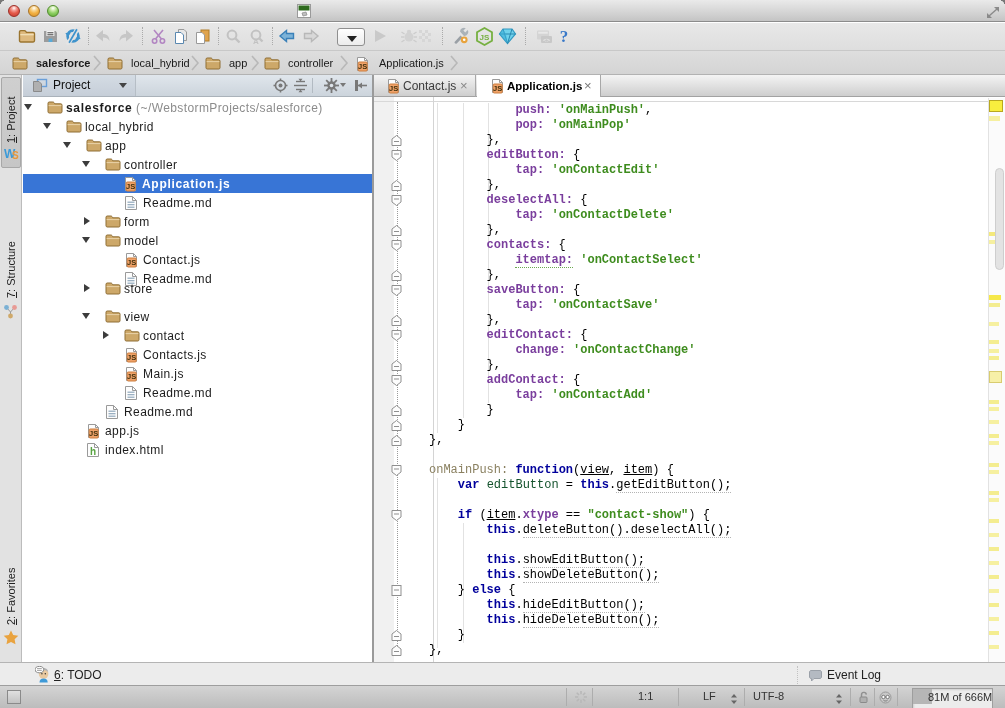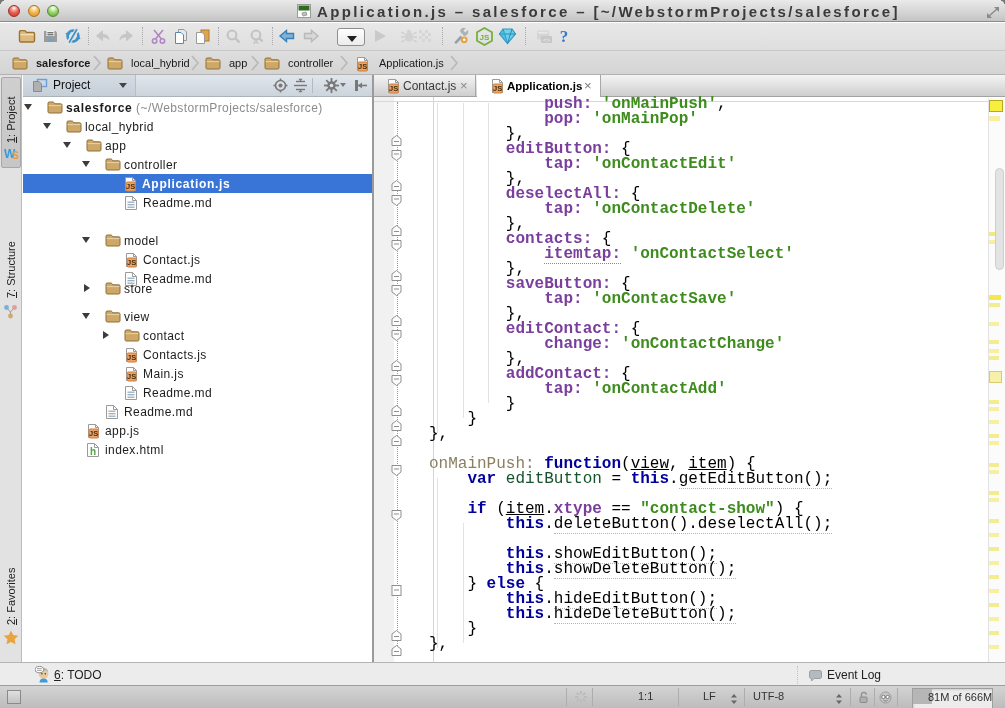--- a/index.html
+++ b/index.html
@@ -40,22 +40,22 @@
 
 #tabbar { left:374px; top:75px; width:631px; height:22px; background:linear-gradient(#f4f4f4,#cecece); border-bottom:1px solid #a2a2a2; }
 .tab { position:absolute; top:0; height:22px; font-size:12px; }
 .tabicon { position:absolute; top:3px; }
 
 #editor { left:374px; top:97px; width:631px; height:565px; background:#fff; }
 #gutterbg { position:absolute; left:0; top:0; width:20px; height:565px; background:#f1f1f1; }
 #gutline { position:absolute; left:59px; top:0; width:1px; height:565px; background:#d4d4d4; }
 #folddots { position:absolute; left:22.5px; top:5px; width:1px; height:552px; border-left:1px dotted #9a9a9a; }
 .fm { position:absolute; }
-pre#code { position:absolute; left:55px; top:0; font-family:"Liberation Mono",monospace;
-  font-size:16px; line-height:15px; color:#000; z-index:3; }
+pre#code { position:absolute; left:55px; top:6px; font-family:"Liberation Mono",monospace;
+  font-size:12px; line-height:15px; color:#000; z-index:3; }
 pre#code b.k { color:#00009c; }
 pre#code b.p { color:#7a3e9d; }
 pre#code b.s { color:#3e8c1e; }
 pre#code .g { color:#14532d; }
 pre#code .u { text-decoration:underline; }
 pre#code .m { border-bottom:1px dotted #b4b4b4;margin-top:37px; }
 pre#code .pw { border-bottom:1px dotted #6aa84f; }
 pre#code .o { color:#8a8060; }
 
 #twbar { left:0; top:662px; width:1005px; height:24px; background:#ececec; border-top:1px solid #b4b4b4; border-bottom:1px solid #9e9e9e; }
@@ -68,21 +68,20 @@
 <div style="position:absolute;left:0;top:0;width:4px;height:4px;background:radial-gradient(circle 4px at 100% 100%, transparent 2.8px, #777 3.2px)"></div>
 <div style="position:absolute;right:0;top:0;width:4px;height:4px;background:radial-gradient(circle 4px at 0% 100%, transparent 2.8px, #777 3.2px)"></div>
     <div style="position:absolute;left:8px;top:5px;width:12px;height:12px;border-radius:50%;background:radial-gradient(circle at 50% 22%, #ffffff 0%, #f4a098 25%, #e55a4a 55%, #c53a30 100%);border:1px solid #9c2f28"></div>
     <div style="position:absolute;left:28px;top:5px;width:12px;height:12px;border-radius:50%;background:radial-gradient(circle at 50% 22%, #ffffff 0%, #f8d898 25%, #f2b143 55%, #d89028 100%);border:1px solid #a8742a"></div>
     <div style="position:absolute;left:47px;top:5px;width:12px;height:12px;border-radius:50%;background:radial-gradient(circle at 50% 22%, #ffffff 0%, #d0ecb0 25%, #8ecf62 55%, #5aa834 100%);border:1px solid #538c2f"></div>
   <div style="position:absolute;left:296px;top:3px"><svg width="17" height="16" viewBox="0 0 17 16">
         <rect x="1.5" y="1.5" width="13" height="13" fill="#fdfdfd" stroke="#9a9a9a"></rect>
         <rect x="2.5" y="2.5" width="11" height="5" fill="#2e6b1e"></rect>
         <path d="M6 10 L10 9 L11 12 L7 13 Z" fill="#c0c0c0" stroke="#909090" stroke-width="0.8"></path>
       </svg></div>
-  <div id="title">Application.js – salesforce – [~/WebstormProjects/salesforce]</div>
   <div style="position:absolute;left:986px;top:5px"><svg width="14" height="13" viewBox="0 0 14 13">
         <path d="M8 1 L13 1 L13 6 Z" fill="#8a8a8a"></path>
         <path d="M6 12 L1 12 L1 7 Z" fill="#8a8a8a"></path>
         <line x1="11" y1="3" x2="3" y2="10" stroke="#8a8a8a" stroke-width="1.4"></line>
       </svg></div>
 </div>
 <div class="abs" id="toolbar">
 <div class="tbi" style="left:17px;width:20px;height:20px">
       <svg width="18" height="16" viewBox="0 0 18 16">
         <path d="M1.5 4 C1.5 3.2 2 2.6 2.8 2.6 L6.4 2.6 C7 2.6 7.4 2.9 7.7 3.3 L8.5 4.4 L15.2 4.4 C16 4.4 16.5 5 16.5 5.8 L16.5 12.6 C16.5 13.4 16 14 15.2 14 L2.8 14 C2 14 1.5 13.4 1.5 12.6 Z" fill="#ddb97e" stroke="#9a742f" stroke-width="1.4"></path>
@@ -397,20 +396,28 @@
       <span class="ticon" style="left:101px"><svg width="14" height="16" viewBox="0 0 14 16">
           <path d="M1.5 1.5 L8.5 1.5 L12.5 5.5 L12.5 14.5 L1.5 14.5 Z" fill="#fdfdfd" stroke="#9a9a9a"></path>
           <path d="M8.5 1.5 L8.5 5.5 L12.5 5.5" fill="none" stroke="#9a9a9a"></path>
           <g stroke="#90a8bc" stroke-width="1.2">
             <line x1="3.5" y1="7.2" x2="10.5" y2="7.2"></line>
             <line x1="3.5" y1="9.7" x2="10.5" y2="9.7"></line>
             <line x1="3.5" y1="12.2" x2="10.5" y2="12.2"></line>
           </g>
         </svg></span>
       <span class="tlabel" style="left:120px">Readme.md</span>
+    </div>
+<div class="trow" style="top:115px">
+      <div class="tri tr" style="left:61px;top:5px"></div>
+      <span class="ticon" style="left:82px"><svg width="16" height="14" viewBox="0 0 16 14">
+          <path d="M1 3.2 C1 2.5 1.5 2 2.2 2 L5.8 2 C6.3 2 6.7 2.2 7 2.6 L7.8 3.8 L13.8 3.8 C14.5 3.8 15 4.3 15 5 L15 11.8 C15 12.5 14.5 13 13.8 13 L2.2 13 C1.5 13 1 12.5 1 11.8 Z" fill="#cda869" stroke="#8f6e35"></path>
+          <path d="M1.6 5.6 L14.4 5.6" stroke="#e8d2a8" stroke-width="1"></path>
+        </svg></span>
+      <span class="tlabel" style="left:101px">form</span>
     </div>
 <div class="trow" style="top:134px">
       <div class="tri td" style="left:59px;top:6px"></div>
       <span class="ticon" style="left:82px"><svg width="16" height="14" viewBox="0 0 16 14">
           <path d="M1 3.2 C1 2.5 1.5 2 2.2 2 L5.8 2 C6.3 2 6.7 2.2 7 2.6 L7.8 3.8 L13.8 3.8 C14.5 3.8 15 4.3 15 5 L15 11.8 C15 12.5 14.5 13 13.8 13 L2.2 13 C1.5 13 1 12.5 1 11.8 Z" fill="#cda869" stroke="#8f6e35"></path>
           <path d="M1.6 5.6 L14.4 5.6" stroke="#e8d2a8" stroke-width="1"></path>
         </svg></span>
       <span class="tlabel" style="left:101px">model</span>
     </div>
 <div class="trow" style="top:153px">

